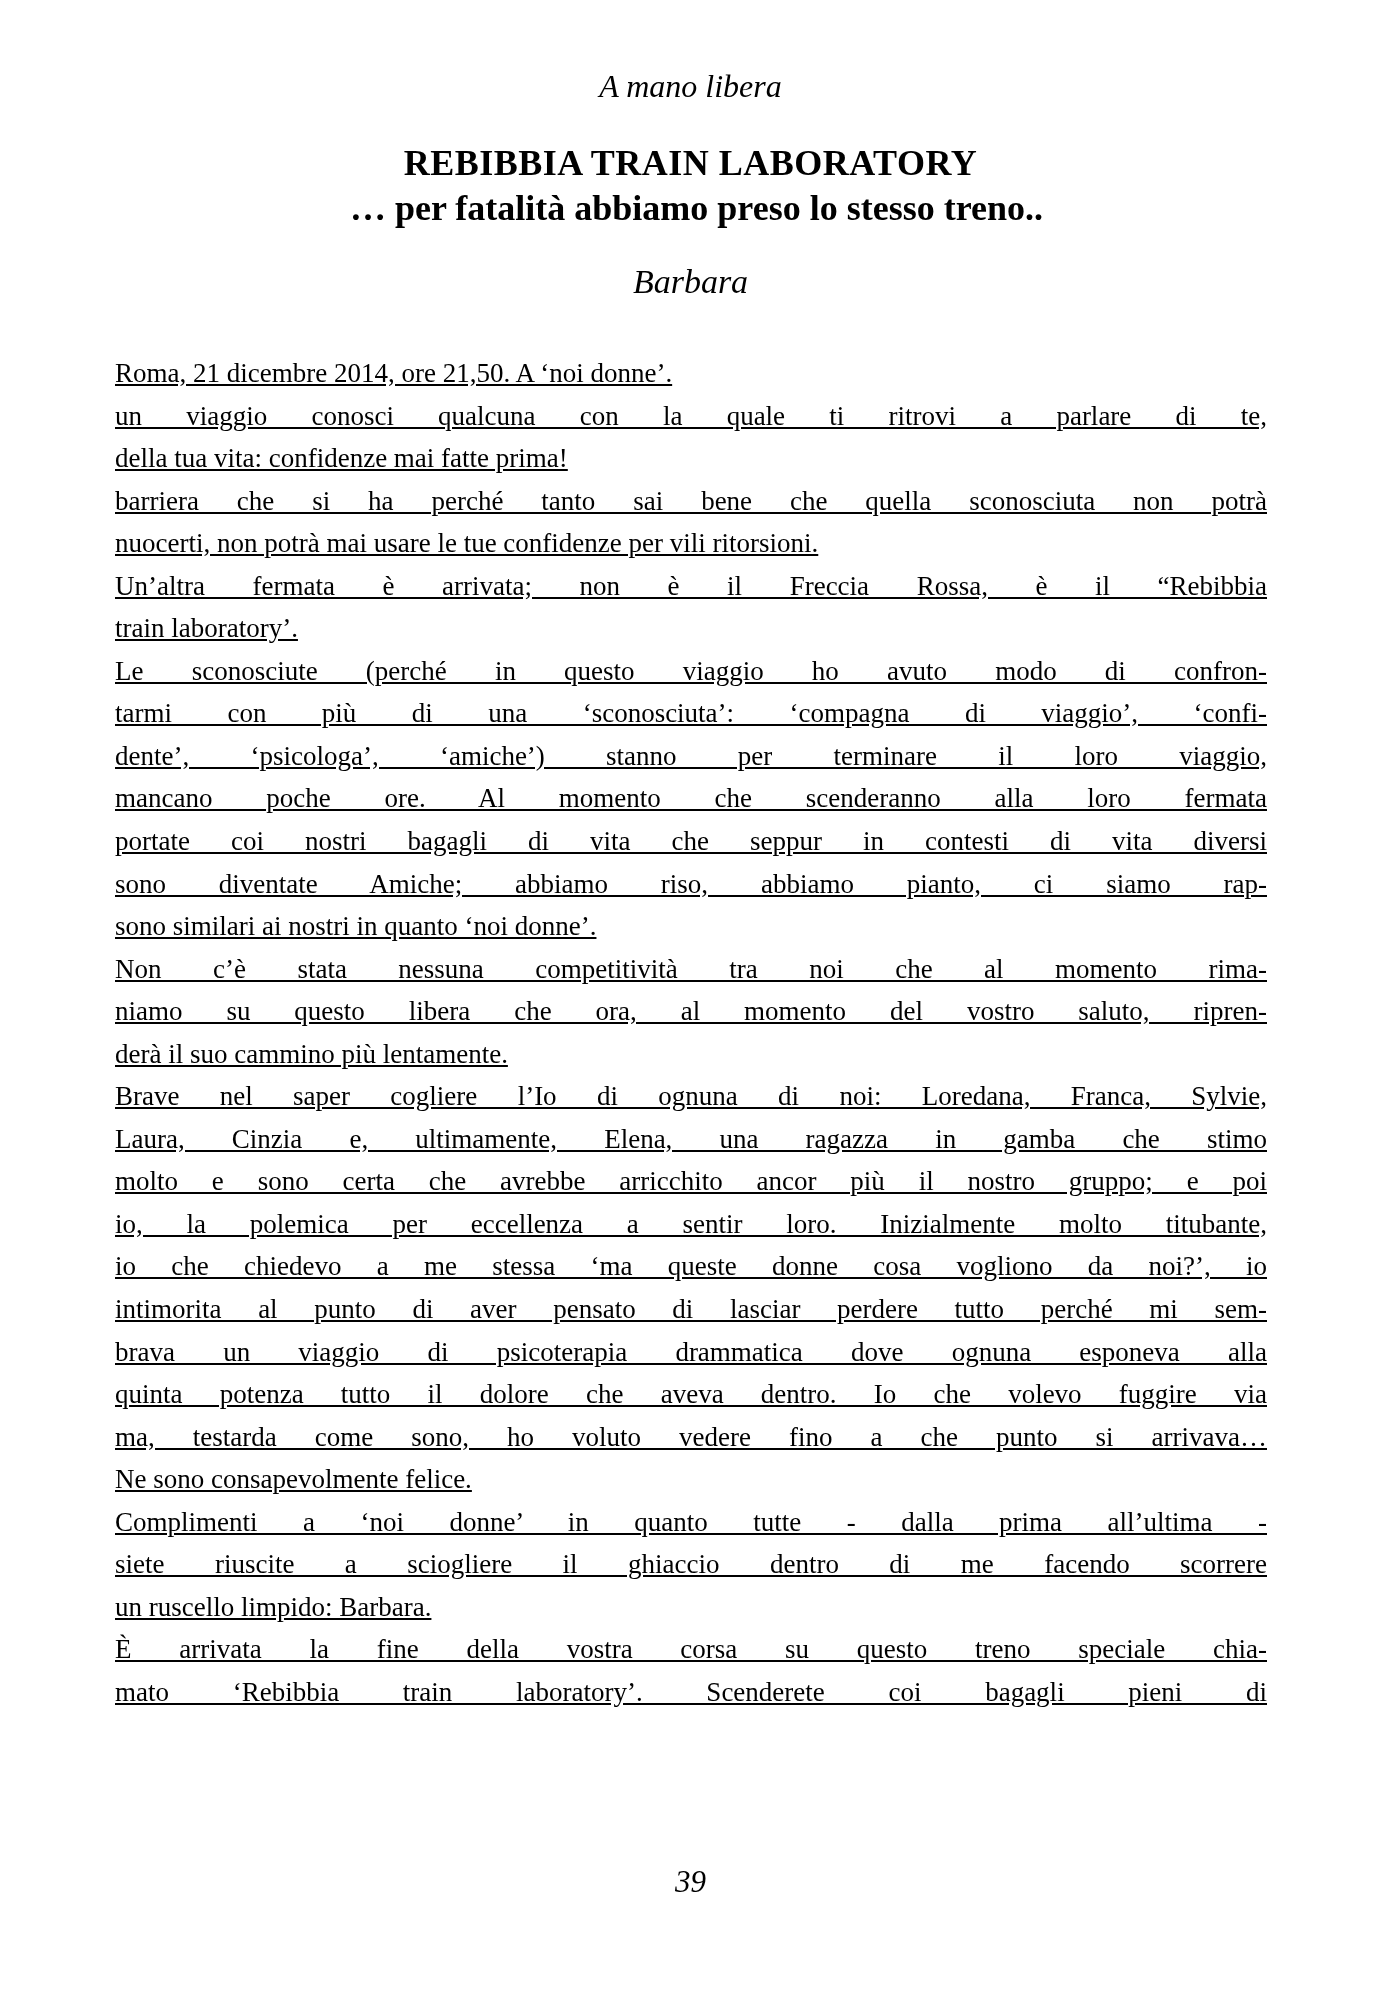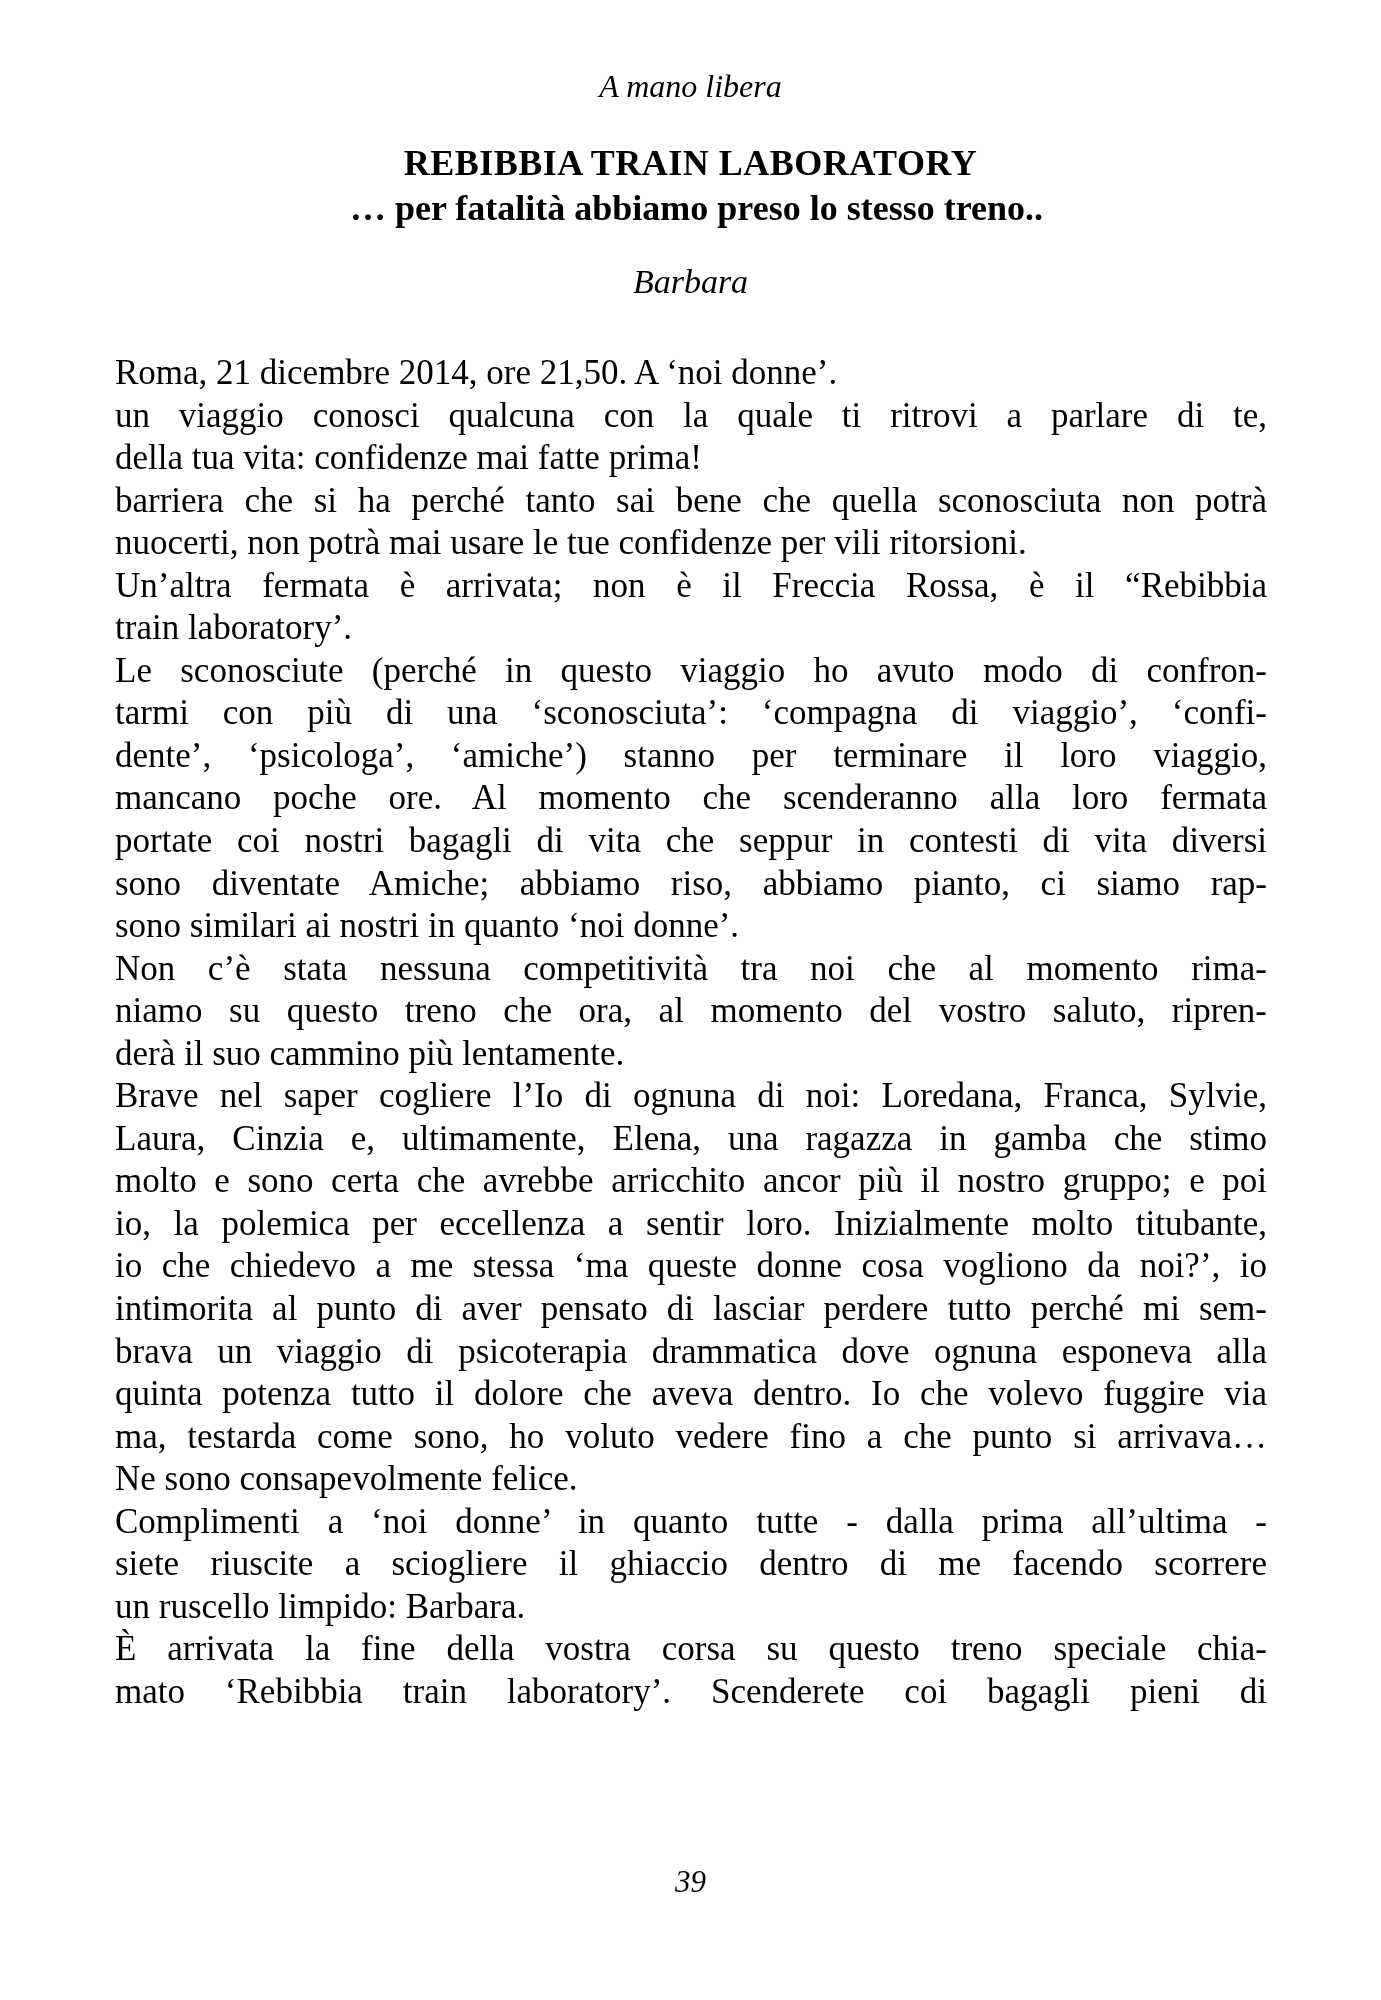--- a/index.html
+++ b/index.html
@@ -50,21 +50,22 @@
     font-style: italic;
     font-size: 34px;
     line-height: 44px;
     margin-top: 30px;
   }
   .body-text {
     position: absolute;
     top: 352px;
     left: 115px;
     width: 1152px;
-    font-size: 35px;
+    font-size: 27px;
+    text-decoration: underline;
   }
   .body-text .line {
     height: 42.55px;
     line-height: 42.55px;
     overflow: hidden;
     text-align: justify;
     text-align-last: justify;
     white-space: normal;
   }
   .body-text .line.para-end {
@@ -103,21 +104,21 @@
       <div class="line">Un’altra fermata è arrivata; non è il Freccia Rossa, è il “Rebibbia</div>
       <div class="line para-end">train laboratory’.</div>
       <div class="line">Le sconosciute (perché in questo viaggio ho avuto modo di confron-</div>
       <div class="line">tarmi con più di una ‘sconosciuta’: ‘compagna di viaggio’, ‘confi-</div>
       <div class="line">dente’, ‘psicologa’, ‘amiche’) stanno per terminare il loro viaggio,</div>
       <div class="line">mancano poche ore. Al momento che scenderanno alla loro fermata</div>
       <div class="line">portate coi nostri bagagli di vita che seppur in contesti di vita diversi</div>
       <div class="line">sono diventate Amiche; abbiamo riso, abbiamo pianto, ci siamo rap-</div>
       <div class="line para-end">sono similari ai nostri in quanto ‘noi donne’.</div>
       <div class="line">Non c’è stata nessuna competitività tra noi che al momento rima-</div>
-      <div class="line">niamo su questo treno che ora, al momento del vostro saluto, ripren-</div>
+      <div class="line">niamo su questo libera che ora, al momento del vostro saluto, ripren-</div>
       <div class="line para-end">derà il suo cammino più lentamente.</div>
       <div class="line">Brave nel saper cogliere l’Io di ognuna di noi: Loredana, Franca, Sylvie,</div>
       <div class="line">Laura, Cinzia e, ultimamente, Elena, una ragazza in gamba che stimo</div>
       <div class="line">molto e sono certa che avrebbe arricchito ancor più il nostro gruppo; e poi</div>
       <div class="line">io, la polemica per eccellenza a sentir loro. Inizialmente molto titubante,</div>
       <div class="line">io che chiedevo a me stessa ‘ma queste donne cosa vogliono da noi?’, io</div>
       <div class="line">intimorita al punto di aver pensato di lasciar perdere tutto perché mi sem-</div>
       <div class="line">brava un viaggio di psicoterapia drammatica dove ognuna esponeva alla</div>
       <div class="line">quinta potenza tutto il dolore che aveva dentro. Io che volevo fuggire via</div>
       <div class="line">ma, testarda come sono, ho voluto vedere fino a che punto si arrivava…</div>

